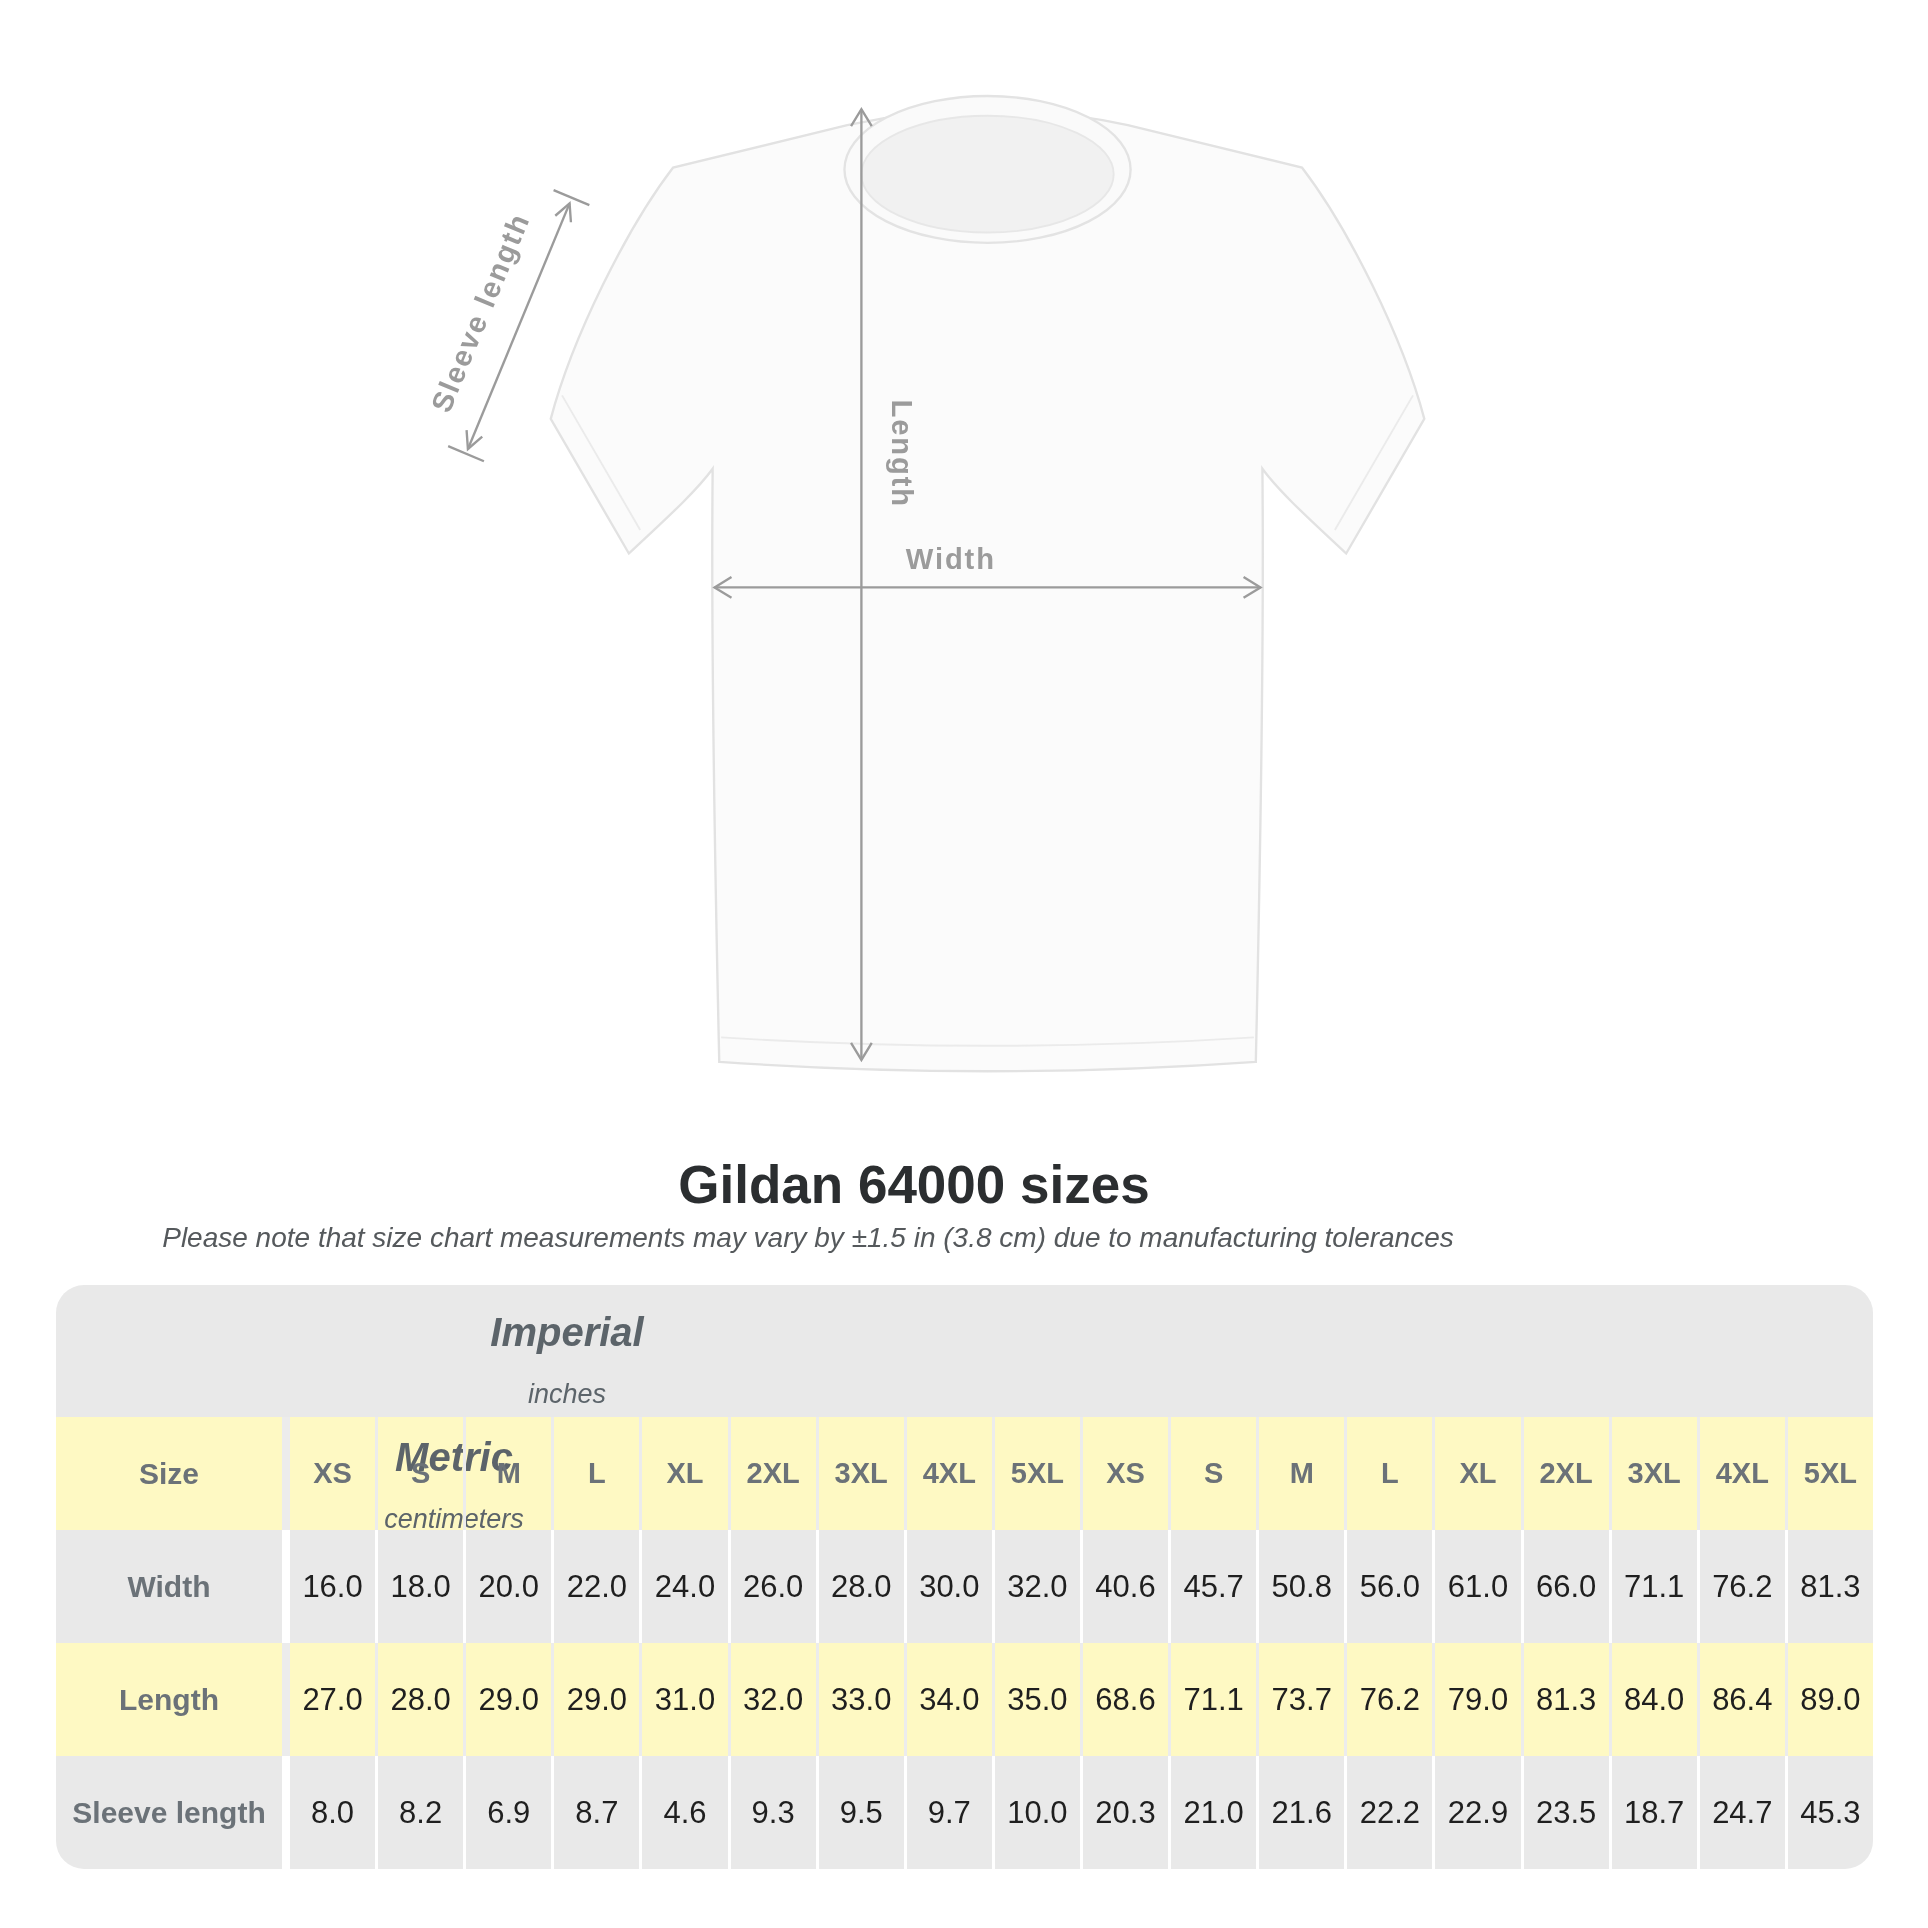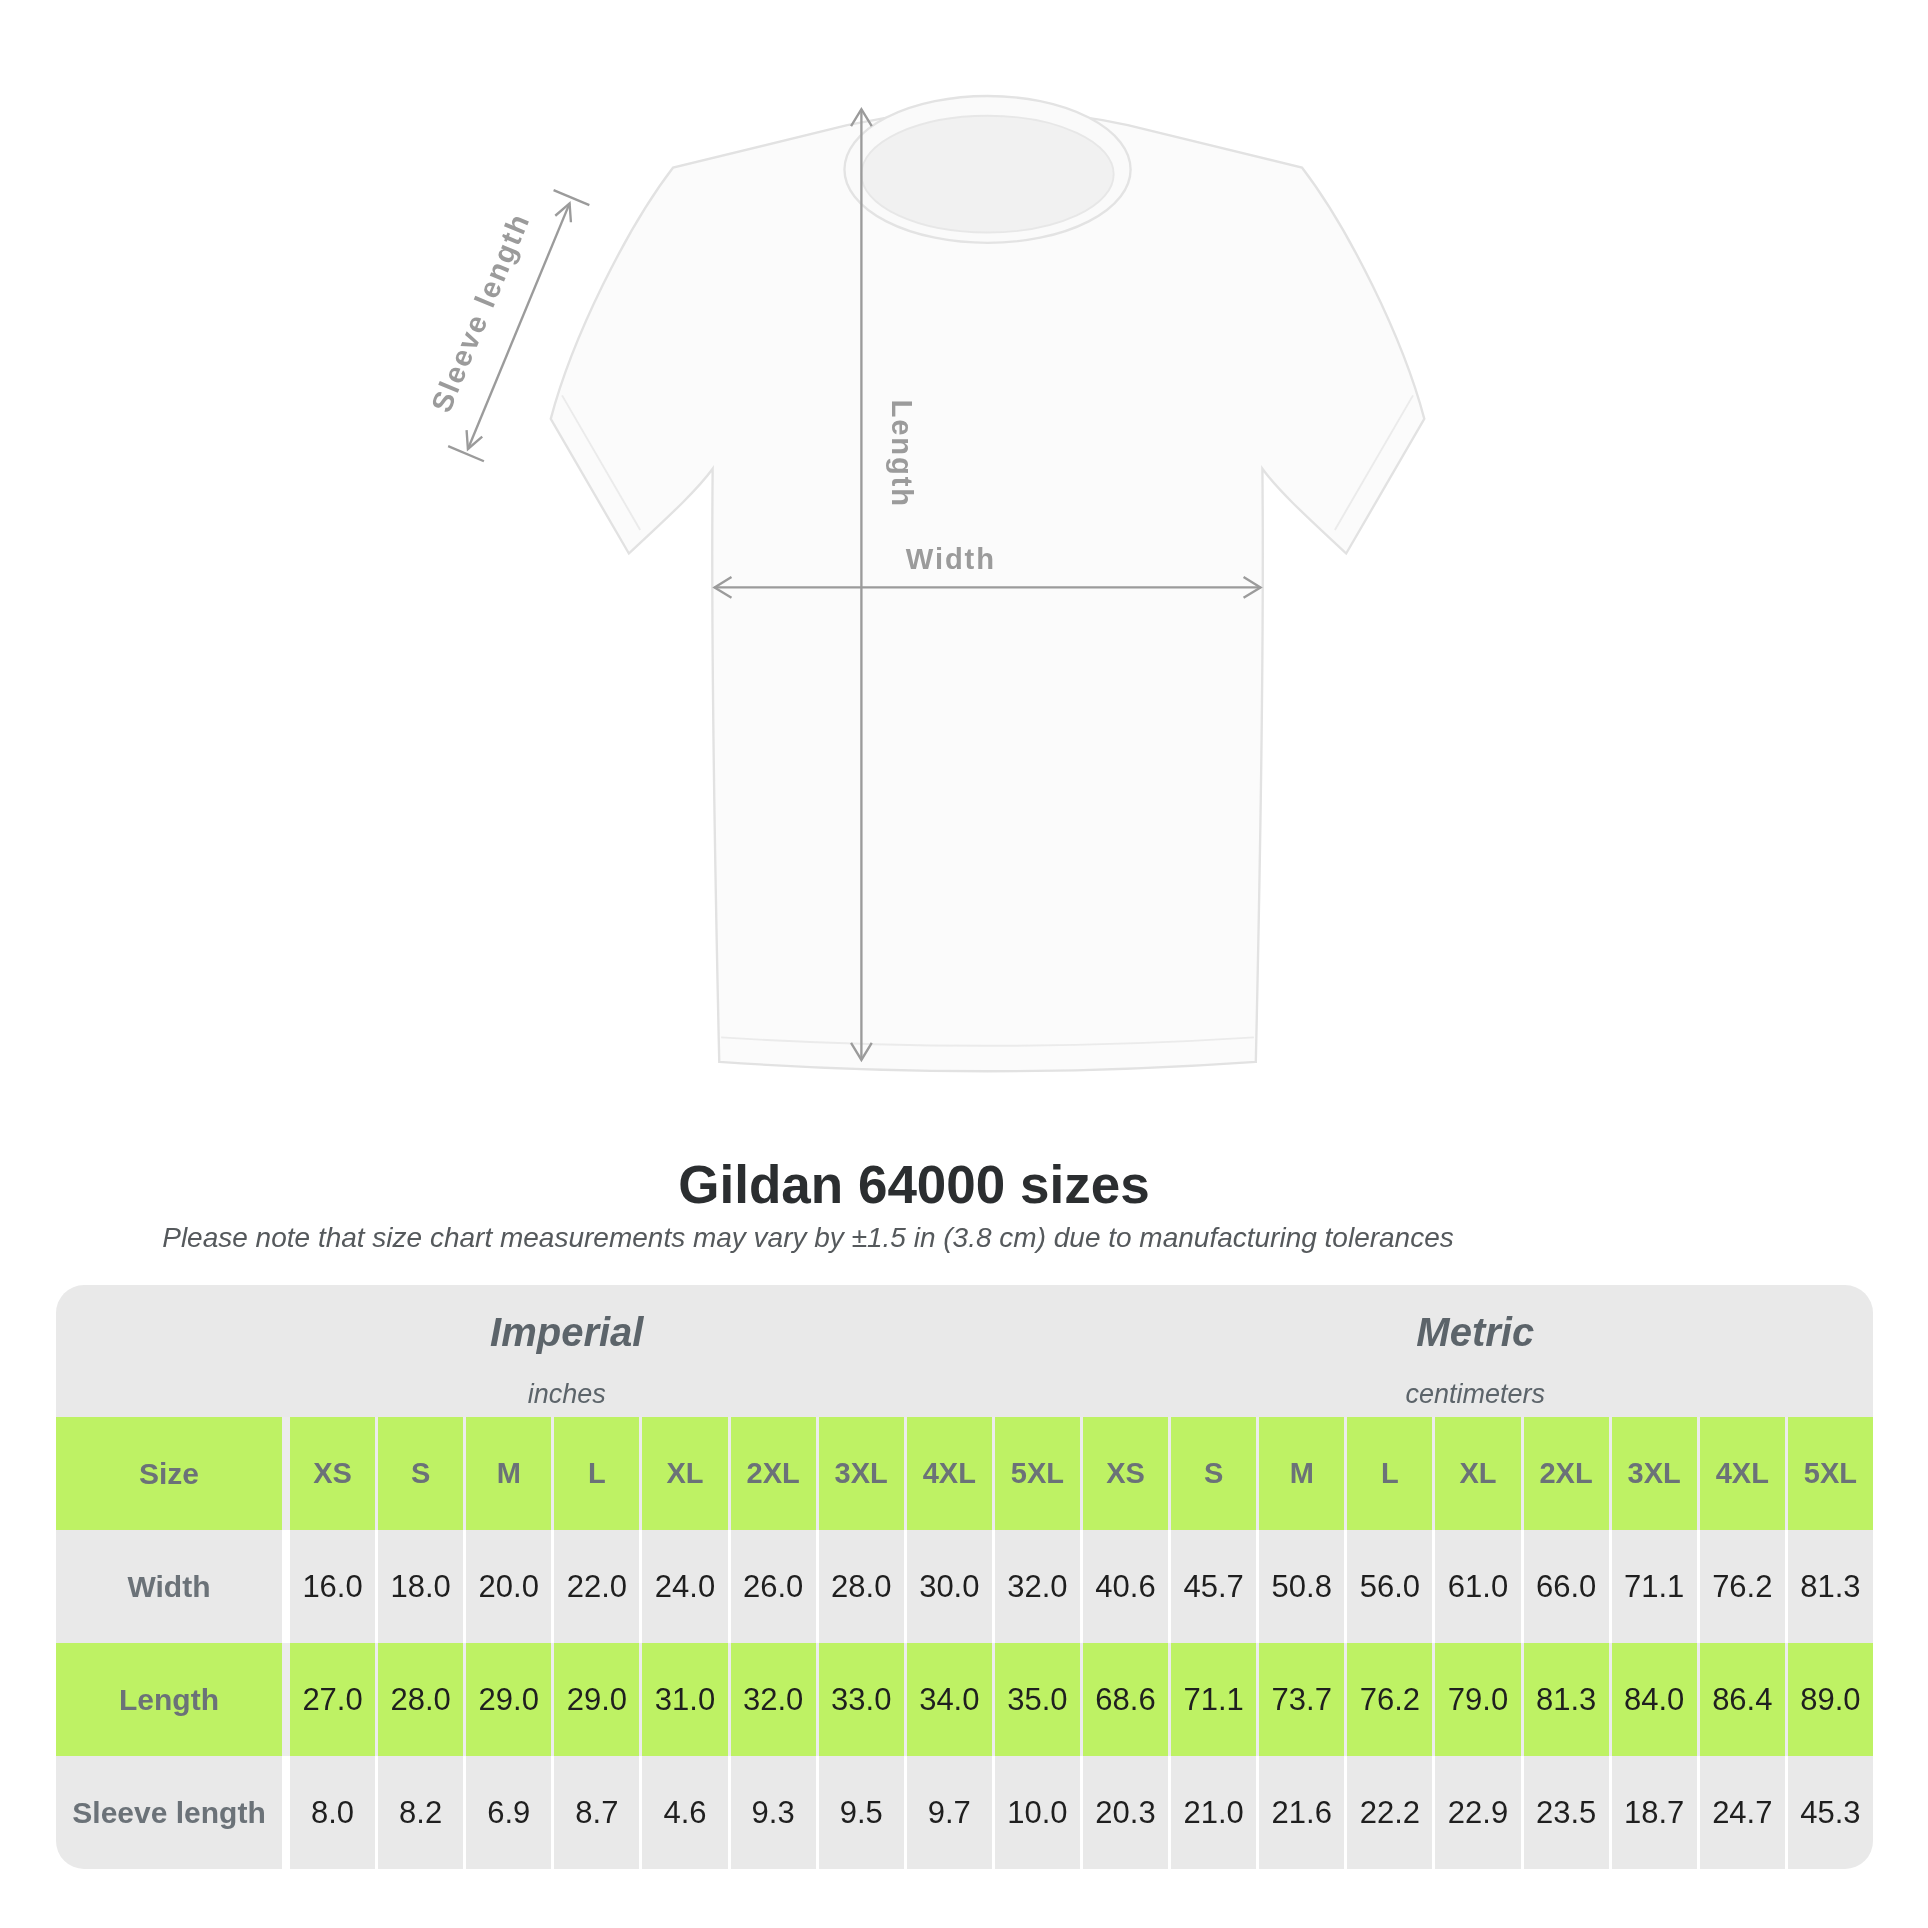--- a/index.html
+++ b/index.html
@@ -11,29 +11,29 @@
 
   
   .chart-title{position:absolute;left:0;top:1156px;width:1828px;text-align:center;
     font-size:53px;line-height:58px;font-weight:bold;color:#2b2e30;}
   .chart-subtitle{position:absolute;left:0;top:1220px;width:1616px;text-align:center;
     font-style:italic;font-size:28px;line-height:36px;color:#55595c;}
 
   
   .size-table{position:absolute;left:56px;top:1285px;width:1817px;
     border-radius:28px;overflow:hidden;}
-  .unit-band{height:132px;background:#e9e9e9;display:flex;}
+  .unit-band{height:132px;background:#e9e9e9;display:flex;flex-direction:column;}
   .unit-group{box-sizing:border-box;padding-top:26px;text-align:center;color:#5c646a;}
   .unit-group.imperial{width:1022px;}
   .unit-group.metric{width:796px;}
   .unit-name{font-size:40px;line-height:43px;font-weight:bold;font-style:italic;}
   .unit-sub{font-size:27px;line-height:32px;font-style:italic;margin-top:24px;}
 
   .trow{display:flex;height:113px;}
-  .trow.white{background:#bef264;--sep:#ececec;}
+  .trow.white{background:#fef9c3;--sep:#ececec;}
   .trow.gray{background:#e9e9e9;--sep:#ffffff;}
   .trow > div{box-sizing:border-box;display:flex;align-items:center;justify-content:center;}
   .label-cell{width:226px;flex:0 0 226px;font-weight:bold;font-size:30px;color:#6b7278;text-align:center;}
   .cell{flex:1 1 0;border-left:3.8px solid var(--sep);}
   .trow > div:nth-child(2){border-left-width:8.5px;}
   .size-cell{font-weight:bold;font-size:29px;color:#6b7278;}
   .value-cell{font-size:31px;color:#1f1f1f;}
 
   .ann-text{font-weight:bold;fill:#9b9b9b;font-size:31px;
     font-family:"Liberation Sans",sans-serif;letter-spacing:2px;}

